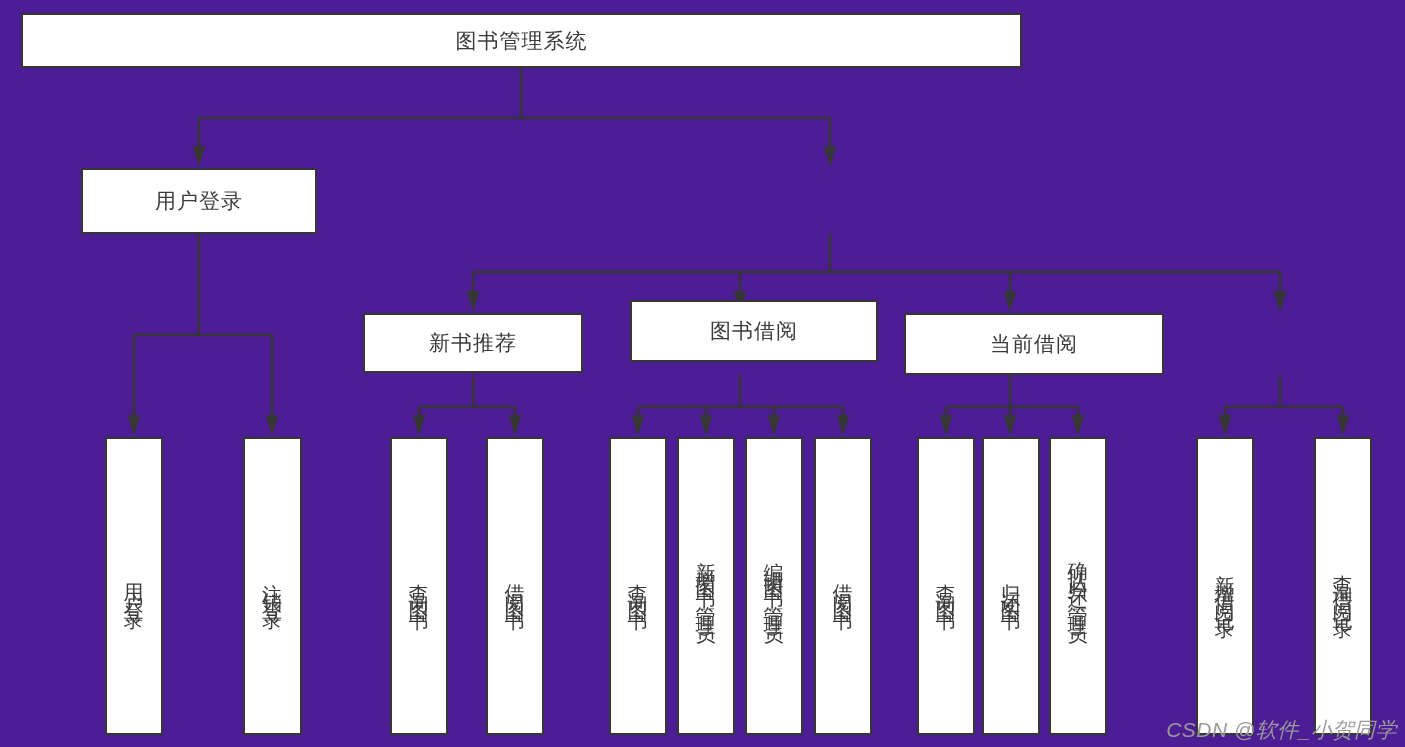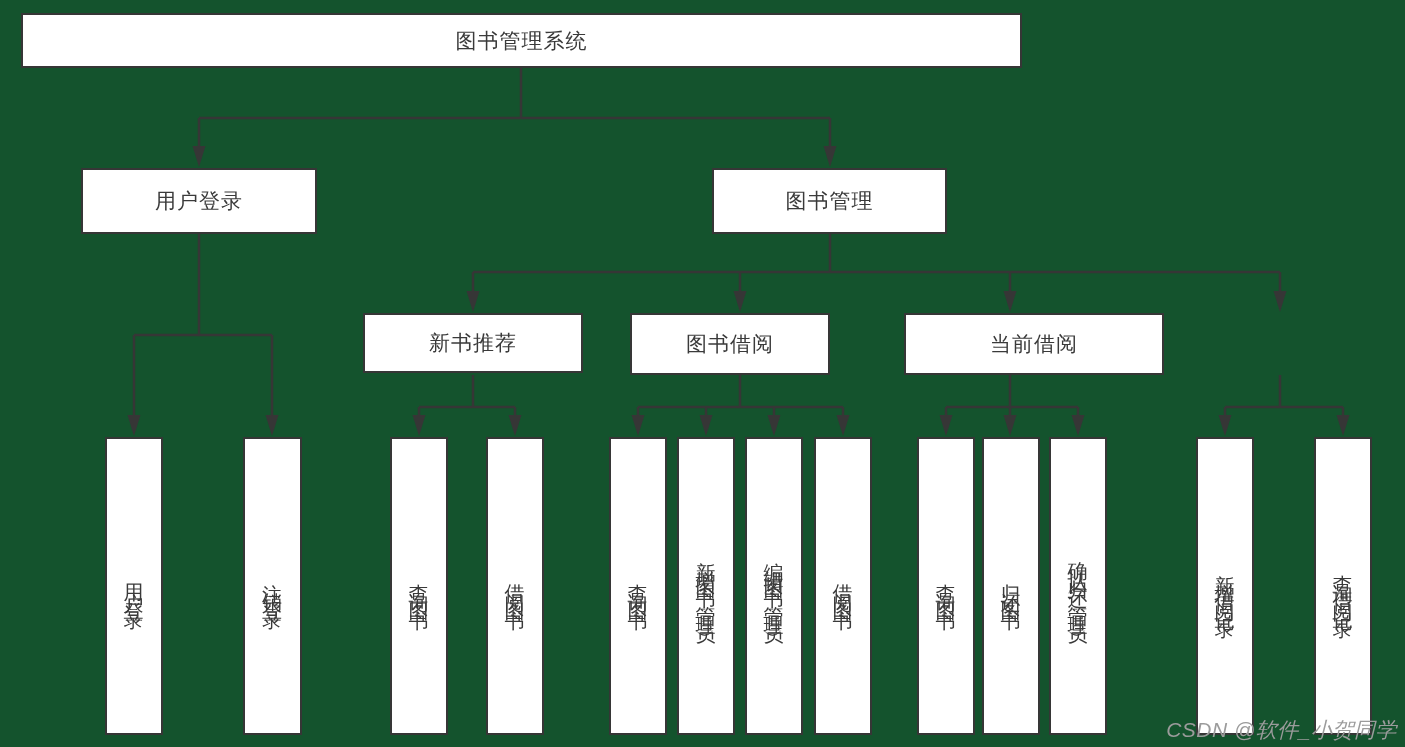--- a/index.html
+++ b/index.html
@@ -1,21 +1,21 @@
 <!DOCTYPE html>
 <html><head>
 <meta charset="utf-8">
 <style>
   html, body { margin: 0; padding: 0; background: #ffffff; }
   body {
     width: 1405px; height: 747px;
     font-family: "Liberation Sans", "DejaVu Sans", sans-serif;
     overflow: hidden;
   }
-  .stage { position: relative; width: 1405px; height: 747px; background: #14532d; }
+  .stage { position: relative; width: 1405px; height: 747px; background: #4c1d95; }
   .wires { position: absolute; left: 0; top: 0; }
   .box {
     position: absolute;
     box-sizing: border-box;
     border: 2.5px solid #363636;
     background: #ffffff;
     color: #3a3a3a;
     display: flex;
     align-items: center;
     justify-content: center;
@@ -85,24 +85,23 @@
       <use href="#ah" x="1010" y="436"></use>
       <use href="#ah" x="1078" y="436"></use>
       <use href="#ah" x="1225" y="436"></use>
       <use href="#ah" x="1343" y="436"></use>
     </g>
   </svg>
 
   <div class="box hbox" style="left:21px;top:13px;width:1001px;height:55px">图书管理系统</div>
 
   <div class="box hbox" style="left:81px;top:168px;width:236px;height:66px">用户登录</div>
-  <div class="box hbox" style="left:712px;top:168px;width:235px;height:66px">图书管理</div>
 
   <div class="box hbox" style="left:363px;top:313px;width:220px;height:60px">新书推荐</div>
-  <div class="box hbox" style="left:630px;top:313px;width:200px;height:62px">图书借阅</div>
+  <div class="box hbox" style="left:630px;top:300px;width:248px;height:62px">图书借阅</div>
   <div class="box hbox" style="left:904px;top:313px;width:260px;height:62px">当前借阅</div>
 
   <div class="box vbox" style="left:105px;top:437px;width:58px;height:298px">用户登录</div>
   <div class="box vbox" style="left:243px;top:437px;width:59px;height:298px">注销登录</div>
 
   <div class="box vbox" style="left:390px;top:437px;width:58px;height:298px">查询图书</div>
   <div class="box vbox" style="left:486px;top:437px;width:58px;height:298px">借阅图书</div>
 
   <div class="box vbox" style="left:609px;top:437px;width:58px;height:298px">查询图书</div>
   <div class="box vbox" style="left:677px;top:437px;width:58px;height:298px">新增图书（管理员）</div>

